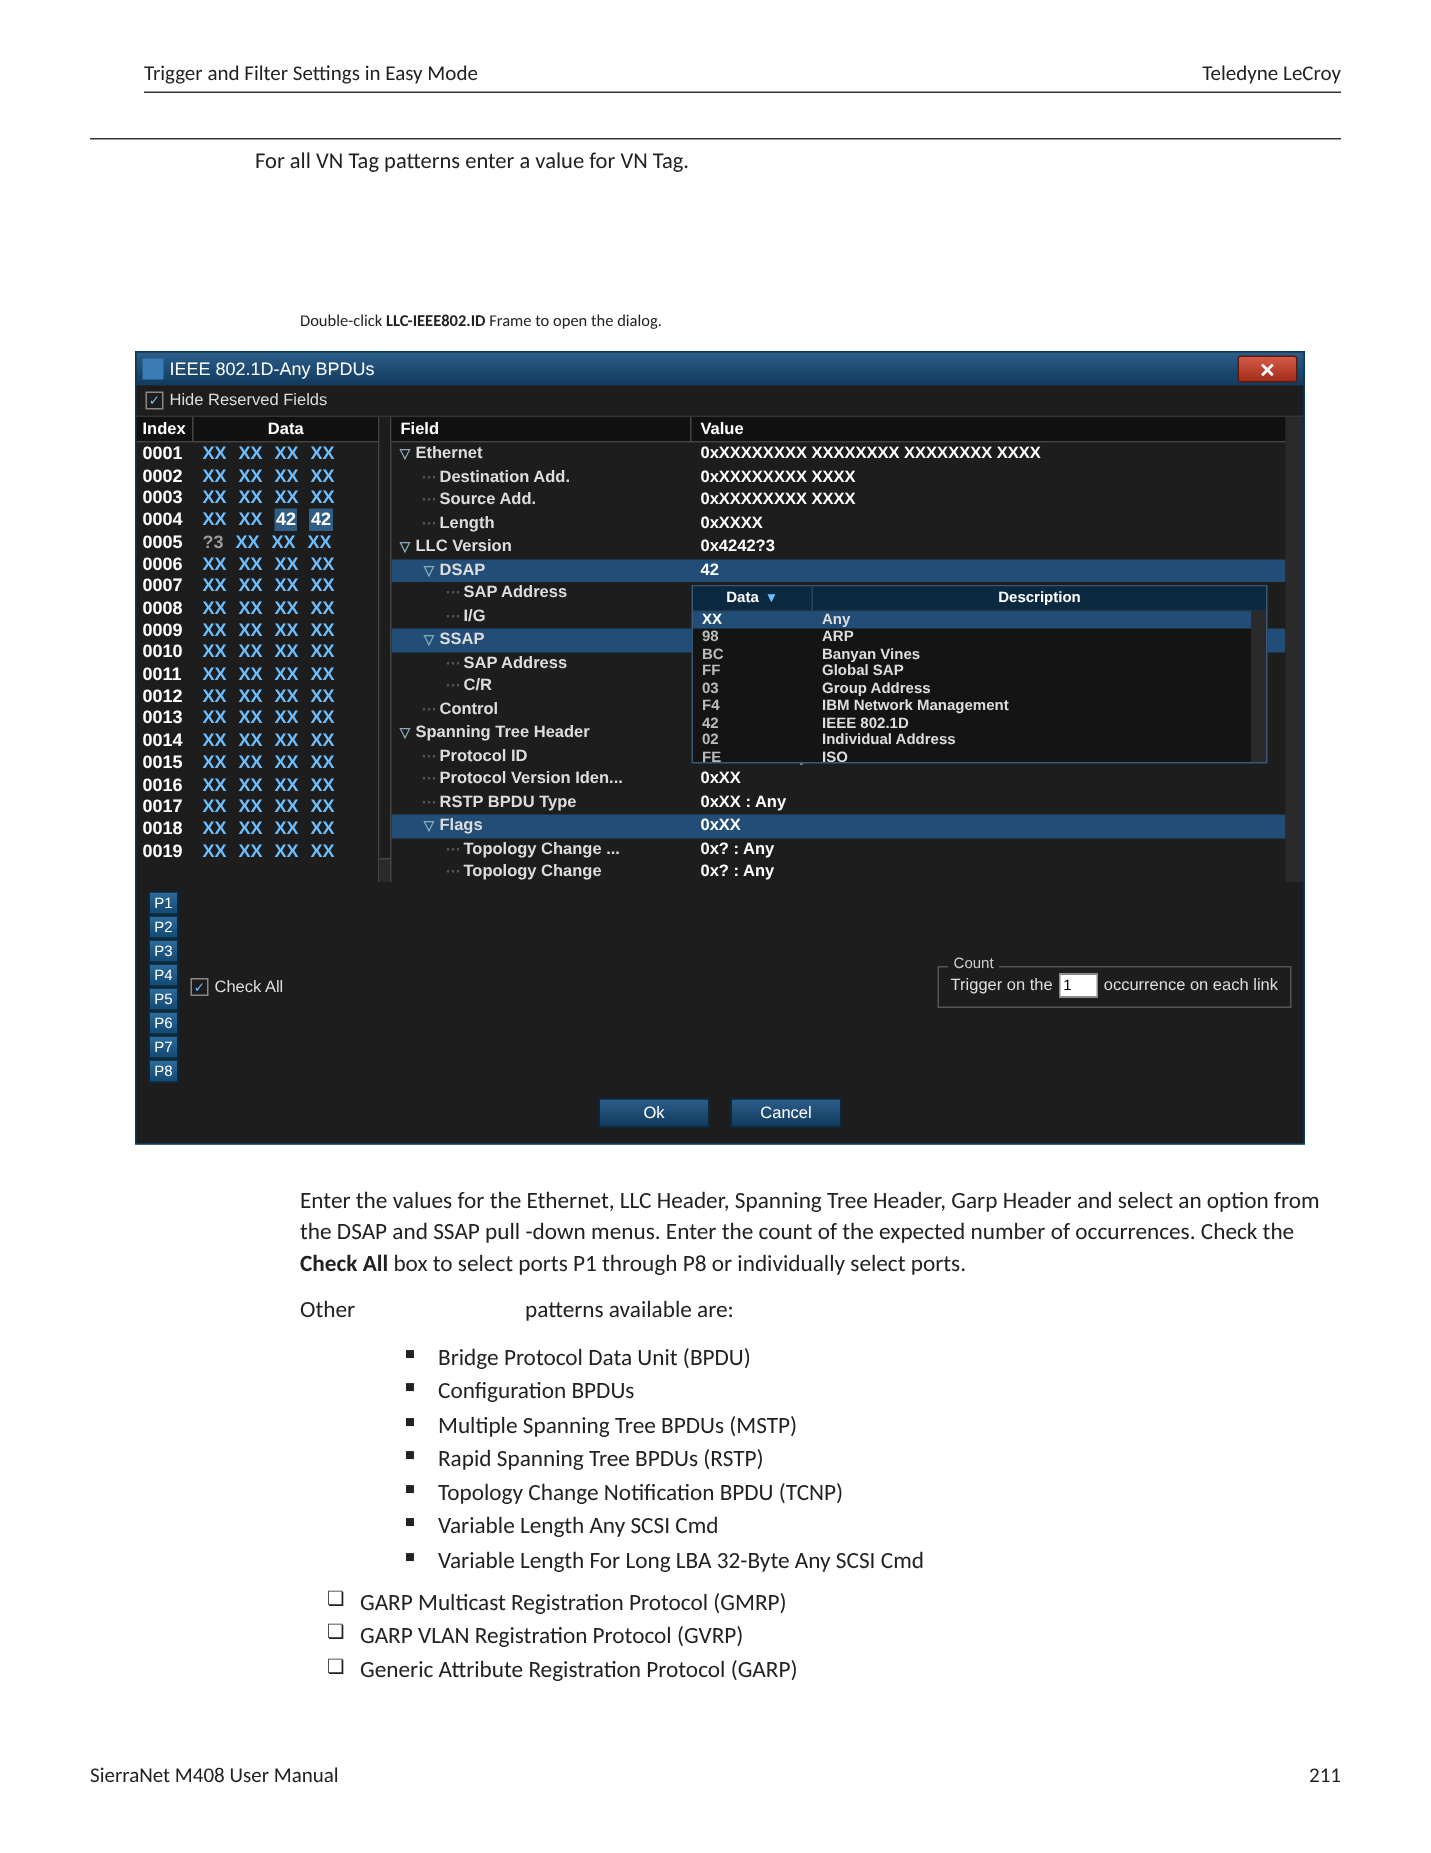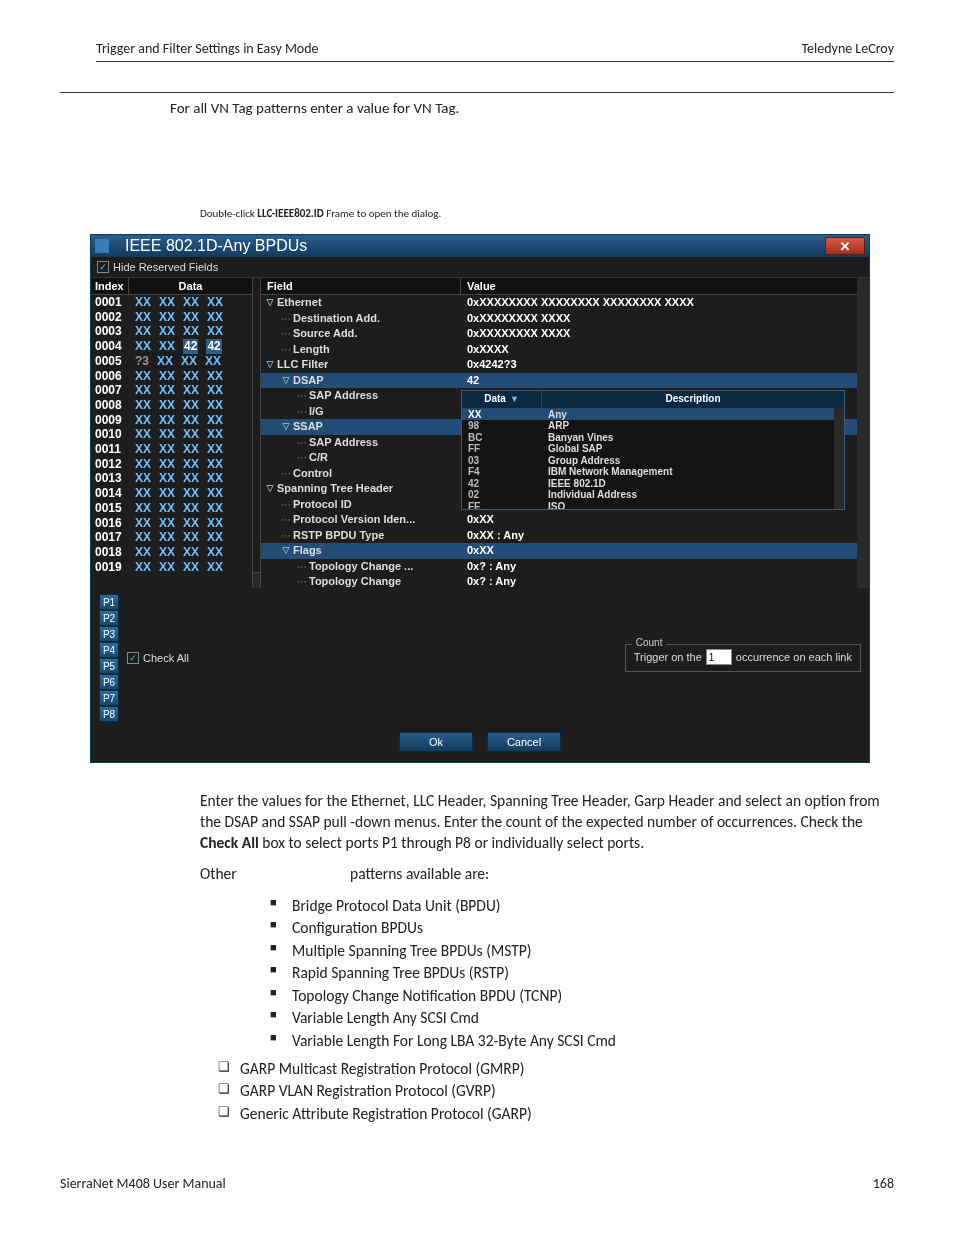--- a/index.html
+++ b/index.html
@@ -26,21 +26,21 @@
     color: #ddd;
     border: 1px solid #0b3a5d;
     font-family: Tahoma, "Segoe UI", sans-serif;
     font-size: 11px;
   }
   .titlebar {
     background: linear-gradient(#2b5e8a,#123a5d);
     display: flex; align-items: center; justify-content: space-between;
     height: 22px; padding: 0 4px;
   }
-  .titlebar .title { display:flex; align-items:center; gap:16px; color:#fff; font-size:16px; }
+  .titlebar .title { display:flex; align-items:center; gap:4px; color:#fff; font-size:12px; }
   .title-icon { width:14px; height:14px; background:#3a7ab5; display:inline-block; }
   .close-btn {
     width: 40px; height: 18px;
     background: linear-gradient(#d45a45,#a32c1a);
     border:1px solid #5a1b10; border-radius: 2px;
     display:flex; align-items:center; justify-content:center;
     color:#fff; font-weight:700; font-size:13px;
     cursor: pointer;
   }
   .hide-row { padding: 4px 6px; display:flex; align-items:center; gap:4px; color:#ddd; border-bottom:1px solid #333; }
@@ -361,21 +361,21 @@
             <div class="trow">
               <div class="fld" style="padding-left: 20px;">
                 <span class="conn">⋯</span>
                 <span>Length</span>
               </div>
               <div class="val">0xXXXX</div>
             </div>
             <div class="trow">
               <div class="fld" style="padding-left: 4px;">
                 <span class="tog">▽</span>
-                <span>LLC Filter</span>
+                <span>LLC Version</span>
               </div>
               <div class="val">0x4242?3</div>
             </div>
             <div class="trow sel">
               <div class="fld" style="padding-left: 20px;">
                 <span class="tog">▽</span>
                 <span>DSAP</span>
               </div>
               <div class="val">42</div>
             </div>
@@ -570,14 +570,14 @@
     </ul>
   <ul class="squares" id="garp-bullets">
       <li>GARP Multicast Registration Protocol (GMRP)</li>
       <li>GARP VLAN Registration Protocol (GVRP)</li>
       <li>Generic Attribute Registration Protocol (GARP)</li>
     </ul>
 </div>
 
 <div class="page-footer">
   <span>SierraNet M408 User Manual</span>
-  <span>168</span>
+  <span>211</span>
 </div>
 
 </body></html>

